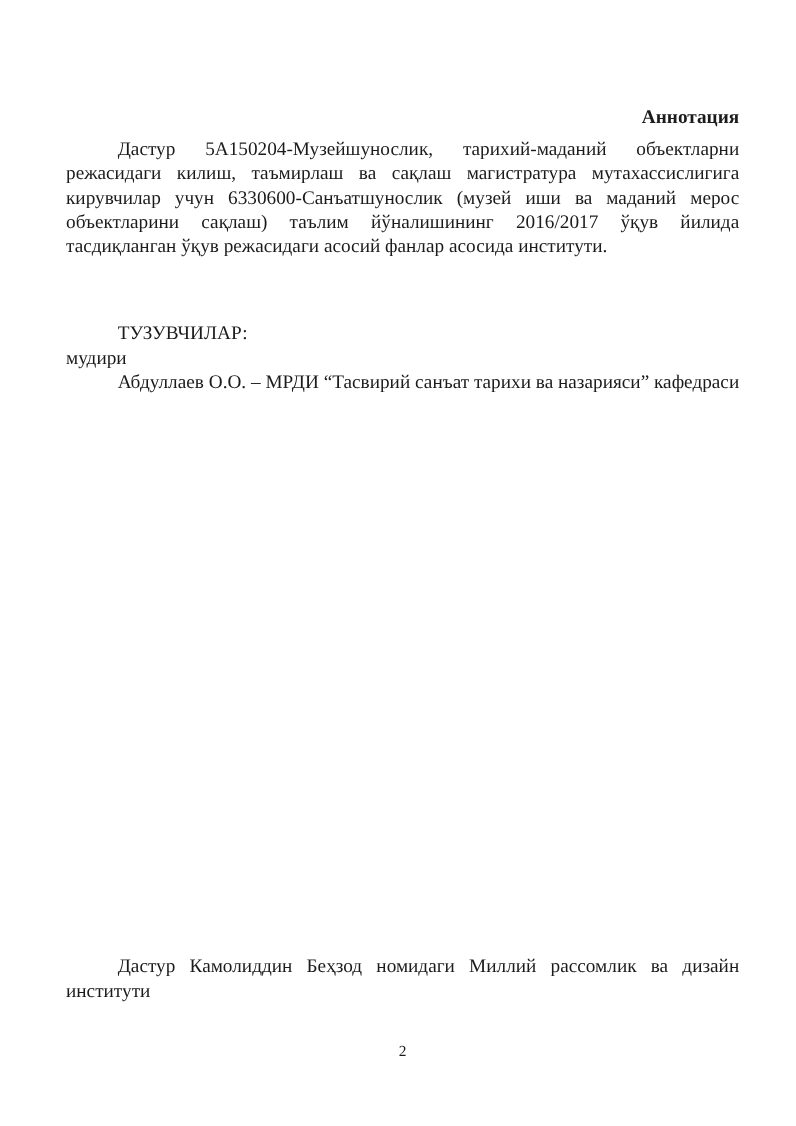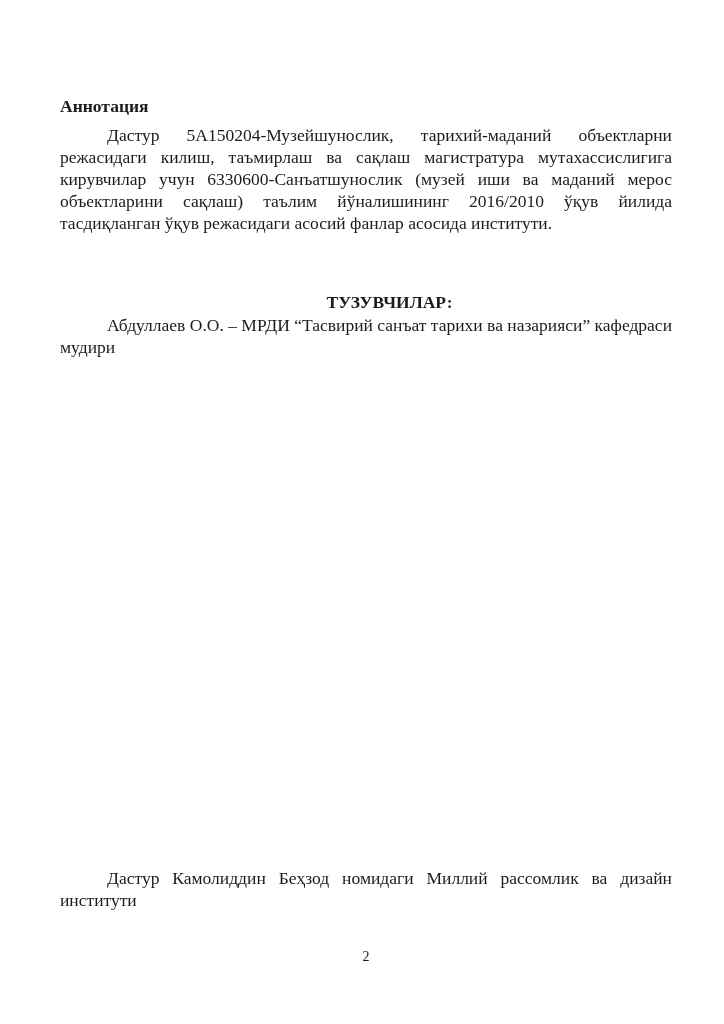--- a/index.html
+++ b/index.html
@@ -28,26 +28,25 @@
     white-space: normal;
   }
   .jl {
     text-align: justify;
     text-align-last: justify;
   }
   .indent {
     text-indent: 47px;
   }
   .bold {
-    font-weight: bold;
-    text-align: center;
+    font-weight: normal;
   }
   .doc-title {
     top: 95px;
-    text-align: left;
+    text-align: right;
     font-weight: bold;
     line-height: 22px;
   }
   .para-annotation { top: 124px; }
   .contributors-section { top: 291px; }
   .contributors-section .line { line-height: 22.5px; }
   .para-approval { top: 867px; }
   .page-number {
     top: 949px;
     text-align: center;
@@ -59,28 +58,28 @@
 <body>
 
 <div class="page">
 
   <div class="block doc-title">Аннотация</div>
 
   <div class="block para-annotation">
     <div class="line jl indent">Дастур 5А150204-Музейшунослик, тарихий-маданий объектларни</div>
     <div class="line jl">режасидаги килиш, таъмирлаш ва сақлаш магистратура мутахассислигига</div>
     <div class="line jl">кирувчилар учун 6330600-Санъатшунослик (музей иши ва маданий мерос</div>
-    <div class="line jl">объектларини сақлаш) таълим йўналишининг 2016/2010 ўқув йилида</div>
+    <div class="line jl">объектларини сақлаш) таълим йўналишининг 2016/2017 ўқув йилида</div>
     <div class="line">тасдиқланган ўқув режасидаги асосий фанлар асосида институти.</div>
   </div>
 
   <div class="block contributors-section">
     <div class="line indent bold">ТУЗУВЧИЛАР:</div>
+    <div class="line">мудири</div>
     <div class="line indent jl">Абдуллаев О.О. – МРДИ “Тасвирий санъат тарихи ва назарияси” кафедраси</div>
-    <div class="line">мудири</div>
   </div>
 
   <div class="block para-approval">
     <div class="line jl indent">Дастур Камолиддин Беҳзод номидаги Миллий рассомлик ва дизайн институти</div>
   </div>
 
   <div class="block page-number">2</div>
 
 </div>
 

